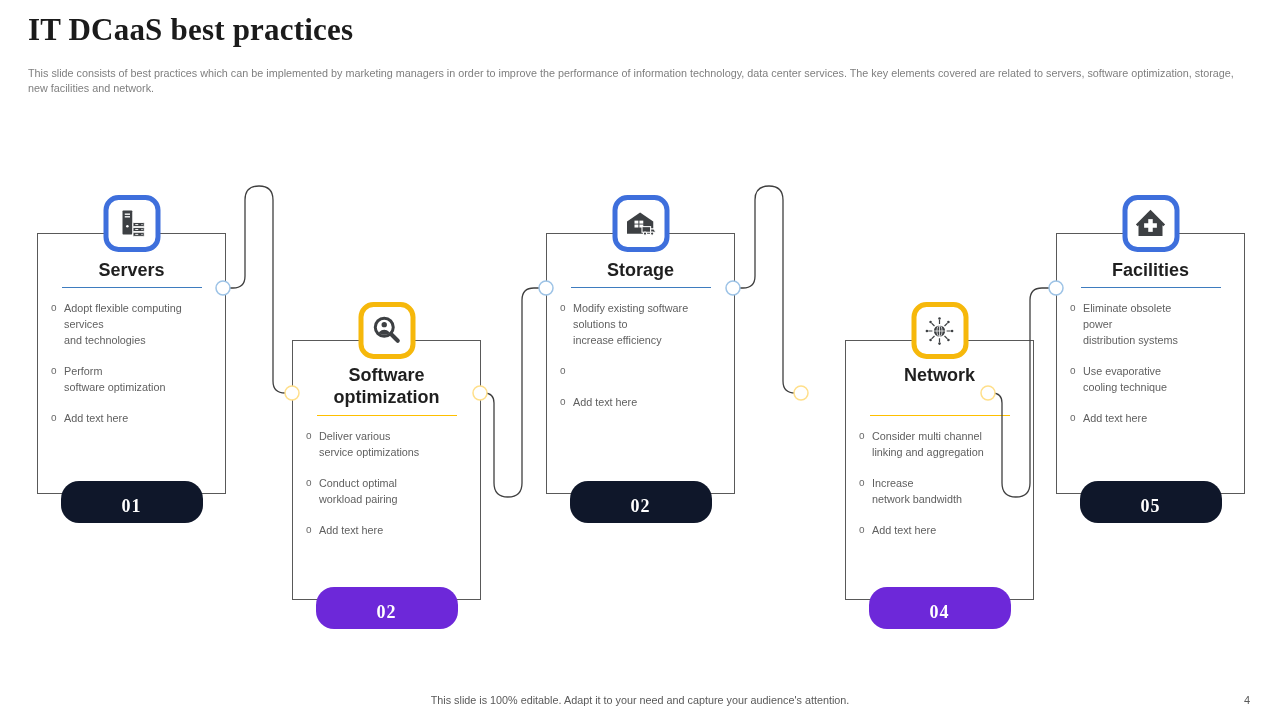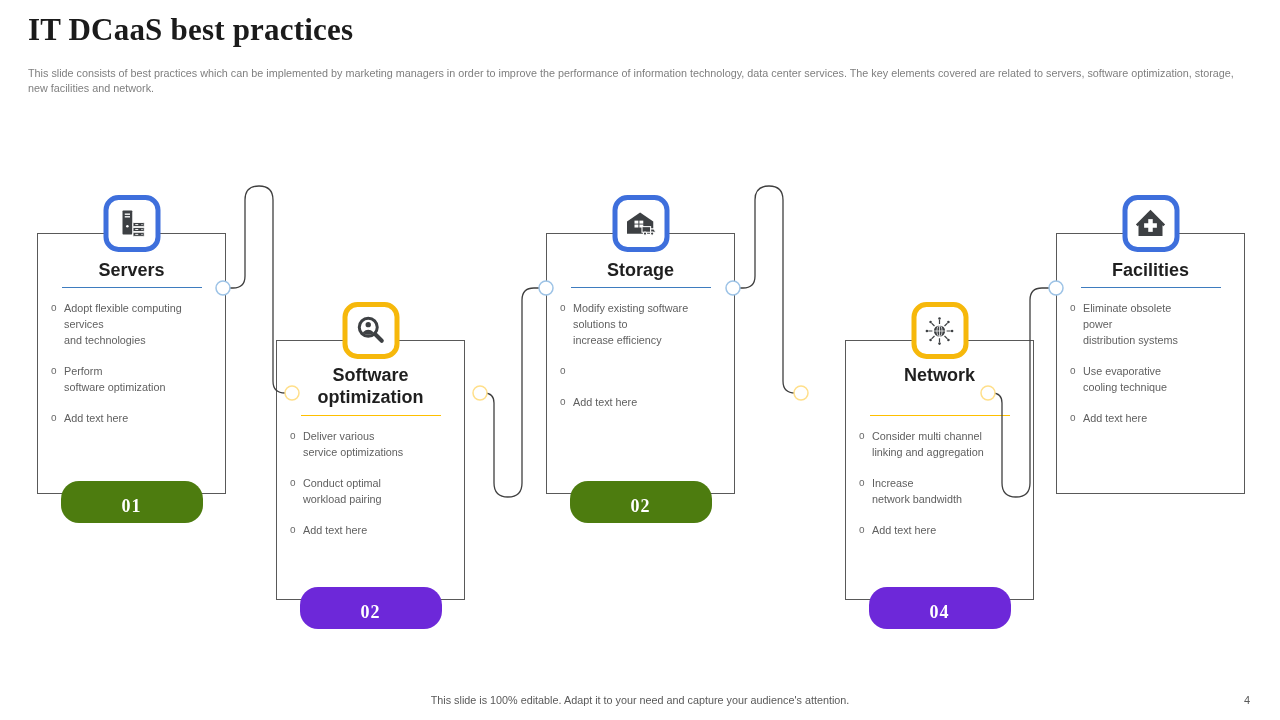--- a/index.html
+++ b/index.html
@@ -6,41 +6,41 @@
   .slide{position:relative;width:1280px;height:720px;background:#fff;overflow:hidden;
          font-family:"Liberation Sans",sans-serif;}
   .title{position:absolute;left:28px;top:12px;margin:0;font-family:"Liberation Serif",serif;
          font-weight:700;font-size:31px;color:#1b1b1b;letter-spacing:.2px;}
   .subtitle{position:absolute;left:28px;top:66px;width:1228px;margin:0;font-size:10.8px;
          line-height:14.5px;color:#7f7f7f;}
   .connectors{position:absolute;left:0;top:0;z-index:3;pointer-events:none;}
   .card{position:absolute;width:187px;background:#fff;border:1px solid #595959;z-index:1;}
   .card.pos-b{top:233px;height:259px;}
   .card.pos-y{top:340px;height:258px;}
-  .c1{left:37px;}.c2{left:276px;}.c3{left:546px;}.c4{left:845px;}.c5{left:1056px;}
+  .c1{left:37px;}.c2{left:292px;}.c3{left:546px;}.c4{left:845px;}.c5{left:1056px;}
   .icon-frame{position:absolute;top:-39px;left:50%;transform:translateX(-50%);
          width:57px;height:57px;box-sizing:border-box;border-radius:15px;background:#fff;
          display:flex;align-items:center;justify-content:center;z-index:2;}
   .blue .icon-frame{border:5px solid #3e6fdc;}
   .yellow .icon-frame{border:5px solid #f6b80b;}
   .card-title{margin-top:25px;text-align:center;font-family:Liberation Sans, sans-serif;
          font-weight:700;font-size:18px;line-height:22px;color:#1f1f1f;white-space:pre-line;}
   .pos-y .card-title{margin-top:23px;min-height:45px;}
   .underline{width:140px;margin:6px auto 0;border-top:1.6px solid;}
   .blue .underline{border-color:#3e7cbf;}
   .yellow .underline{border-color:#ffc000;}
   .bullets{margin:12px 8px 0 13px;}
   .bullet{display:flex;margin-bottom:15px;font-size:10.8px;line-height:16px;color:#5f5f5f;}
   .bullet .marker{flex:0 0 13px;font-size:10px;color:#6a6a6a;}
   .bullet .btext{white-space:pre-line;}
   .badge{position:absolute;bottom:-30px;left:50%;transform:translateX(-50%);z-index:-1;
          width:142px;height:42px;border-radius:18px;box-sizing:border-box;padding-top:9px;
          display:flex;align-items:center;justify-content:center;color:#fff;
          font-family:"Liberation Serif",serif;font-weight:700;font-size:18px;letter-spacing:1px;}
-  .blue .badge{background:#4d7c0f;}
+  .blue .badge{background:#0f172a;}
   .yellow .badge{background:#6d28d9;}
   .footer{position:absolute;left:0;right:0;top:694px;text-align:center;font-size:10.8px;color:#595959;}
   .pagenum{position:absolute;right:30px;top:694px;font-size:11px;color:#595959;}
   .glyph{display:block;}
 </style>
 </head>
 <body>
 
 <div class="slide">
 
@@ -252,18 +252,19 @@
       <div class="bullet">
           <span class="marker">o</span>
           <span class="btext">Use evaporative
 cooling technique</span>
         </div>
       <div class="bullet">
           <span class="marker">o</span>
           <span class="btext">Add text here</span>
         </div>
     </div>
+    <div class="badge">05</div>
   </div>
 
   <div class="footer">This slide is 100% editable. Adapt it to your need and capture your audience's attention.</div>
   <div class="pagenum">4</div>
 
 </div>
 
 </body></html>

